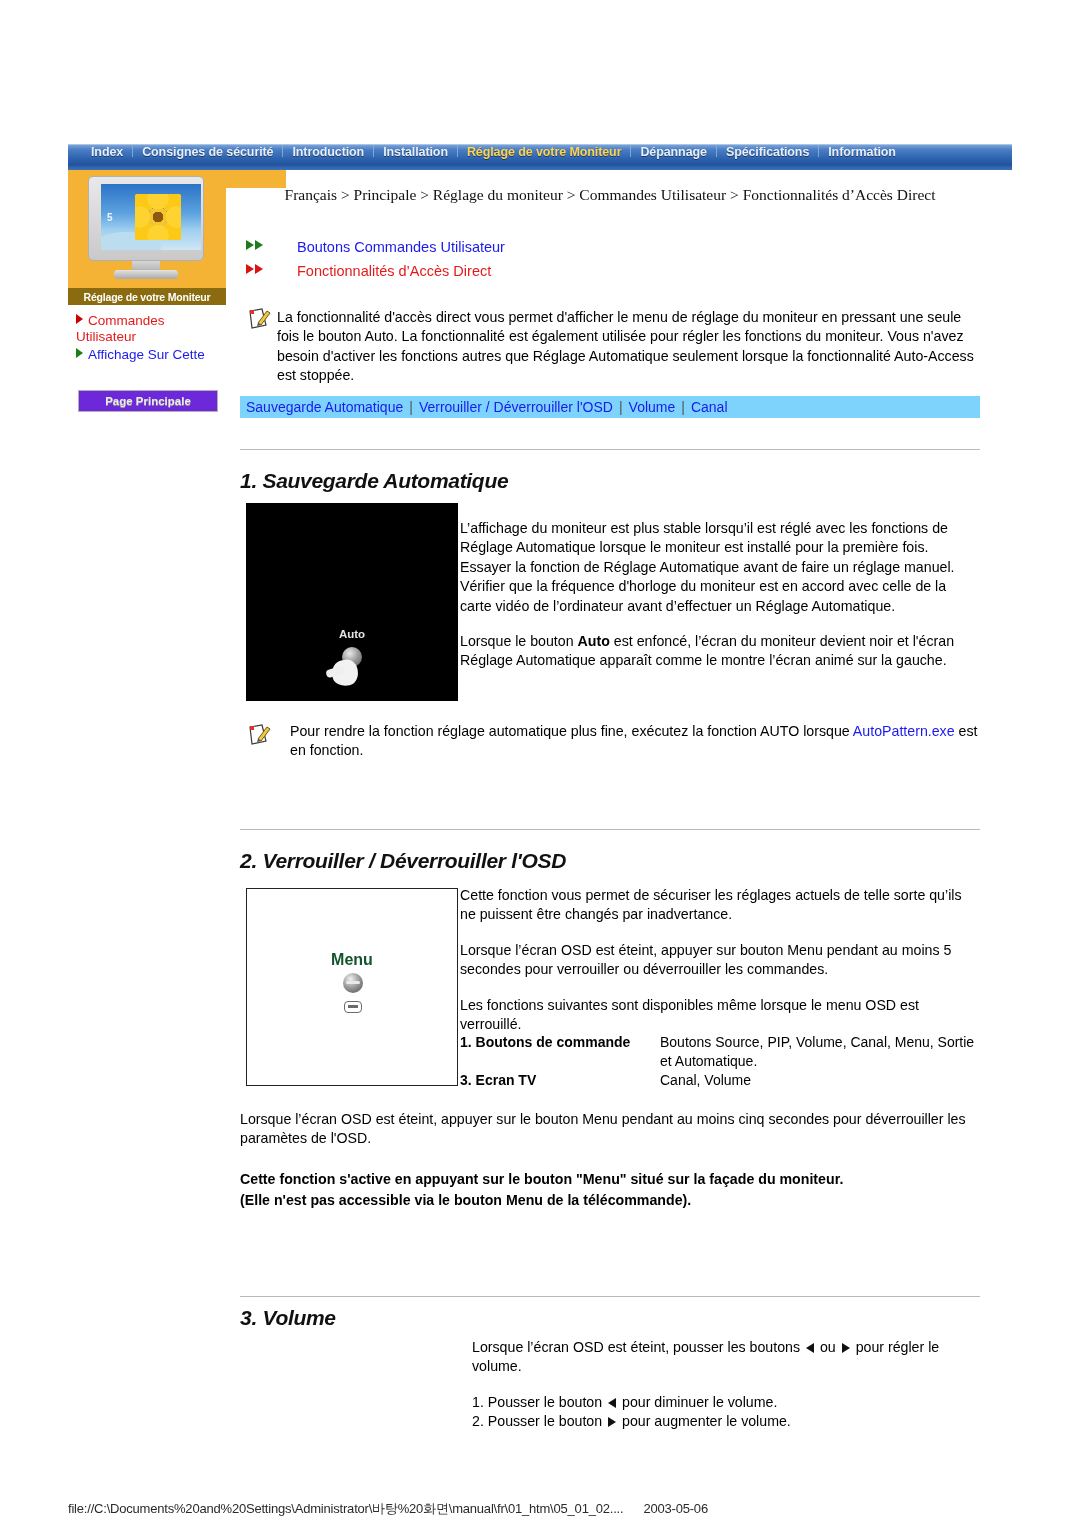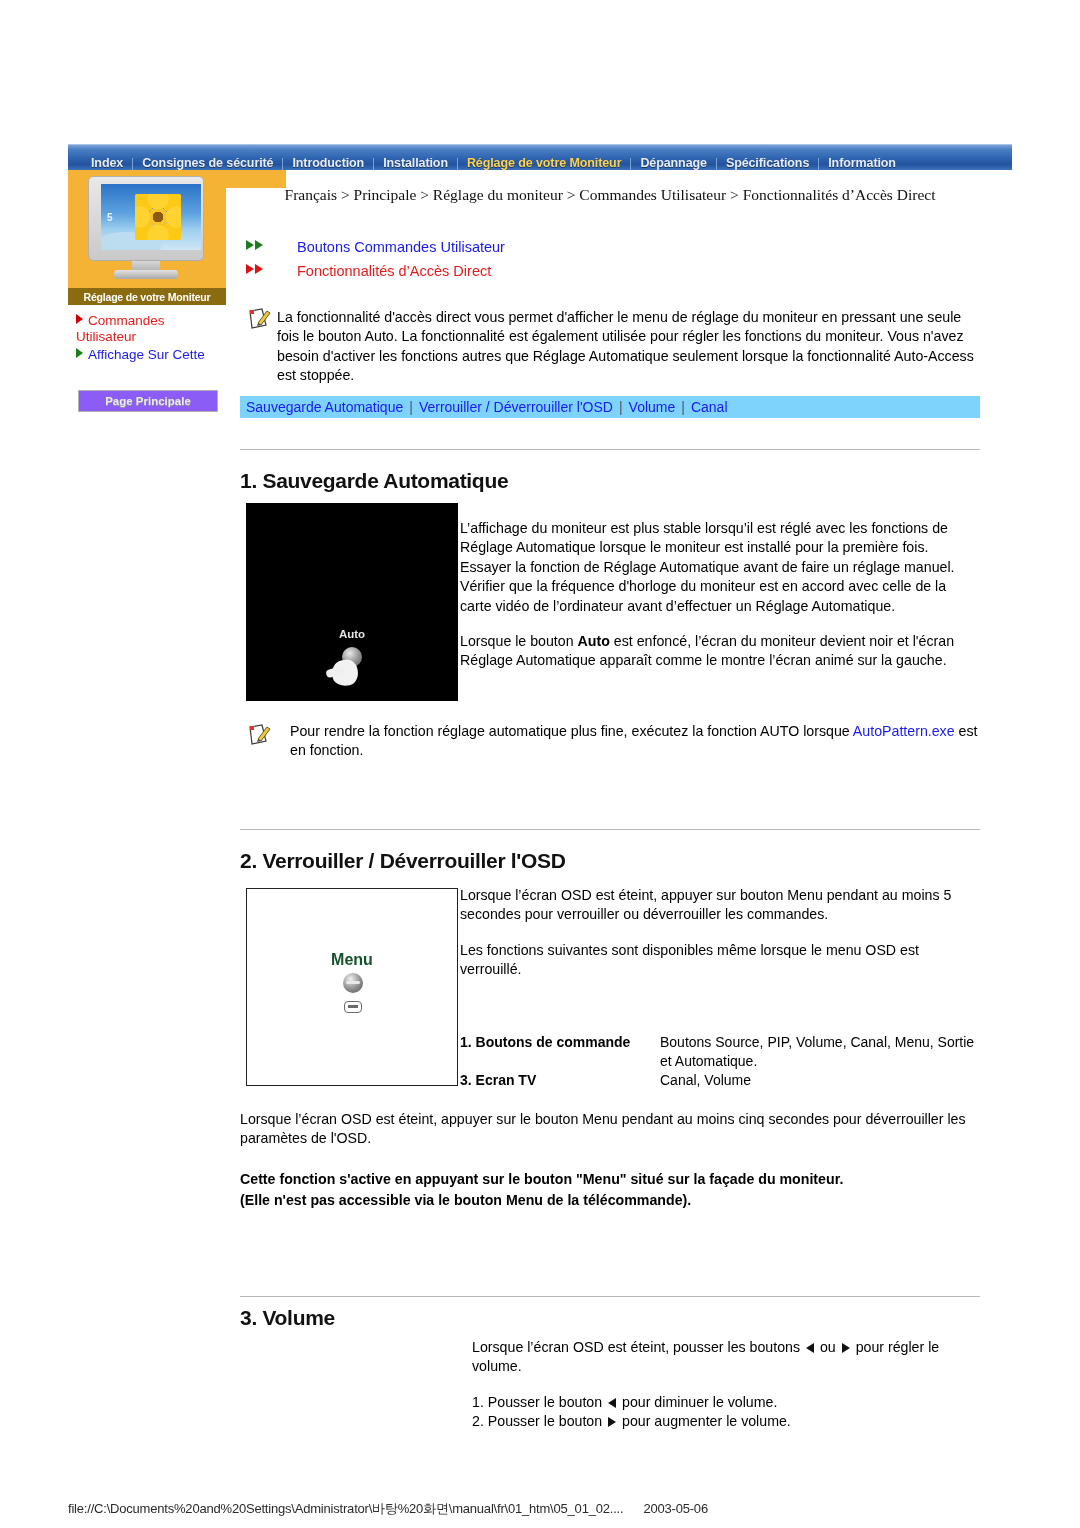--- a/index.html
+++ b/index.html
@@ -19,21 +19,21 @@
   
   #navbar {
     position: absolute;
     left: 68px;
     top: 144px;
     width: 944px;
     height: 26px;
     background: linear-gradient(to bottom, #7aa3d8 0%, #4a7fc4 18%, #2f64b0 52%, #23539e 78%, #3b73bd 100%);
     border-top: 1px solid #a9c6e8;
     display: flex;
-    align-items: flex-end;
+    align-items: flex-start;
     justify-content: flex-start;
     box-sizing: border-box;
     padding-left: 14px;
     overflow: hidden;
   }
   .nav-item {
     color: #e8eef8;
     font-size: 12.5px;
     font-weight: bold;
     white-space: nowrap;
@@ -181,21 +181,21 @@
   .side-link.green .txt { color: #1a1aee; }
   #side-link-1 { top: 313px; }
   #side-link-2 { top: 347px; }
 
   #home-button {
     position: absolute;
     left: 78px;
     top: 390px;
     width: 140px;
     height: 22px;
-    background: #8b5cf6;
+    background: #6d28d9;
     border: 1px solid #b0b0b0;
     color: #ebebeb;
     font-size: 11.5px;
     font-weight: bold;
     display: flex;
     align-items: center;
     justify-content: center;
     box-sizing: border-box;
     text-shadow: 0 1px 0 #9a9a9a;
   }
@@ -274,20 +274,21 @@
   }
 
   
   .section-h {
     position: absolute;
     left: 240px;
     font-size: 21px;
     font-weight: bold;
     letter-spacing: -0.3px;
     color: #111;
+    font-style: italic;
   }
 
   
   #fig-auto {
     position: absolute;
     left: 246px;
     top: 503px;
     width: 212px;
     height: 198px;
     background: #000000;
@@ -541,20 +542,21 @@
 
 <div class="section-h" style="top:849px;">2. Verrouiller / Déverrouiller l'OSD</div>
 
 <div id="fig-menu">
   <div class="cap">Menu</div>
   <div class="knob"></div>
   <div class="chip"></div>
 </div>
 
 <div class="body-text" style="left:460px; top:886px; width:520px;">
+  <p>Cette fonction vous permet de sécuriser les réglages actuels de telle sorte qu’ils ne puissent être changés par inadvertance.</p>
   <p>Lorsque l’écran OSD est éteint, appuyer sur bouton Menu pendant au moins 5 secondes pour verrouiller ou déverrouiller les commandes.</p>
   <p>Les fonctions suivantes sont disponibles même lorsque le menu OSD est verrouillé.</p>
 </div>
 
 <table id="osd-table">
   <tbody>
       <tr>
     <td class="k">1. Boutons de commande</td>
     <td class="v">Boutons Source, PIP, Volume, Canal, Menu, Sortie et Automatique.</td>
   </tr>

